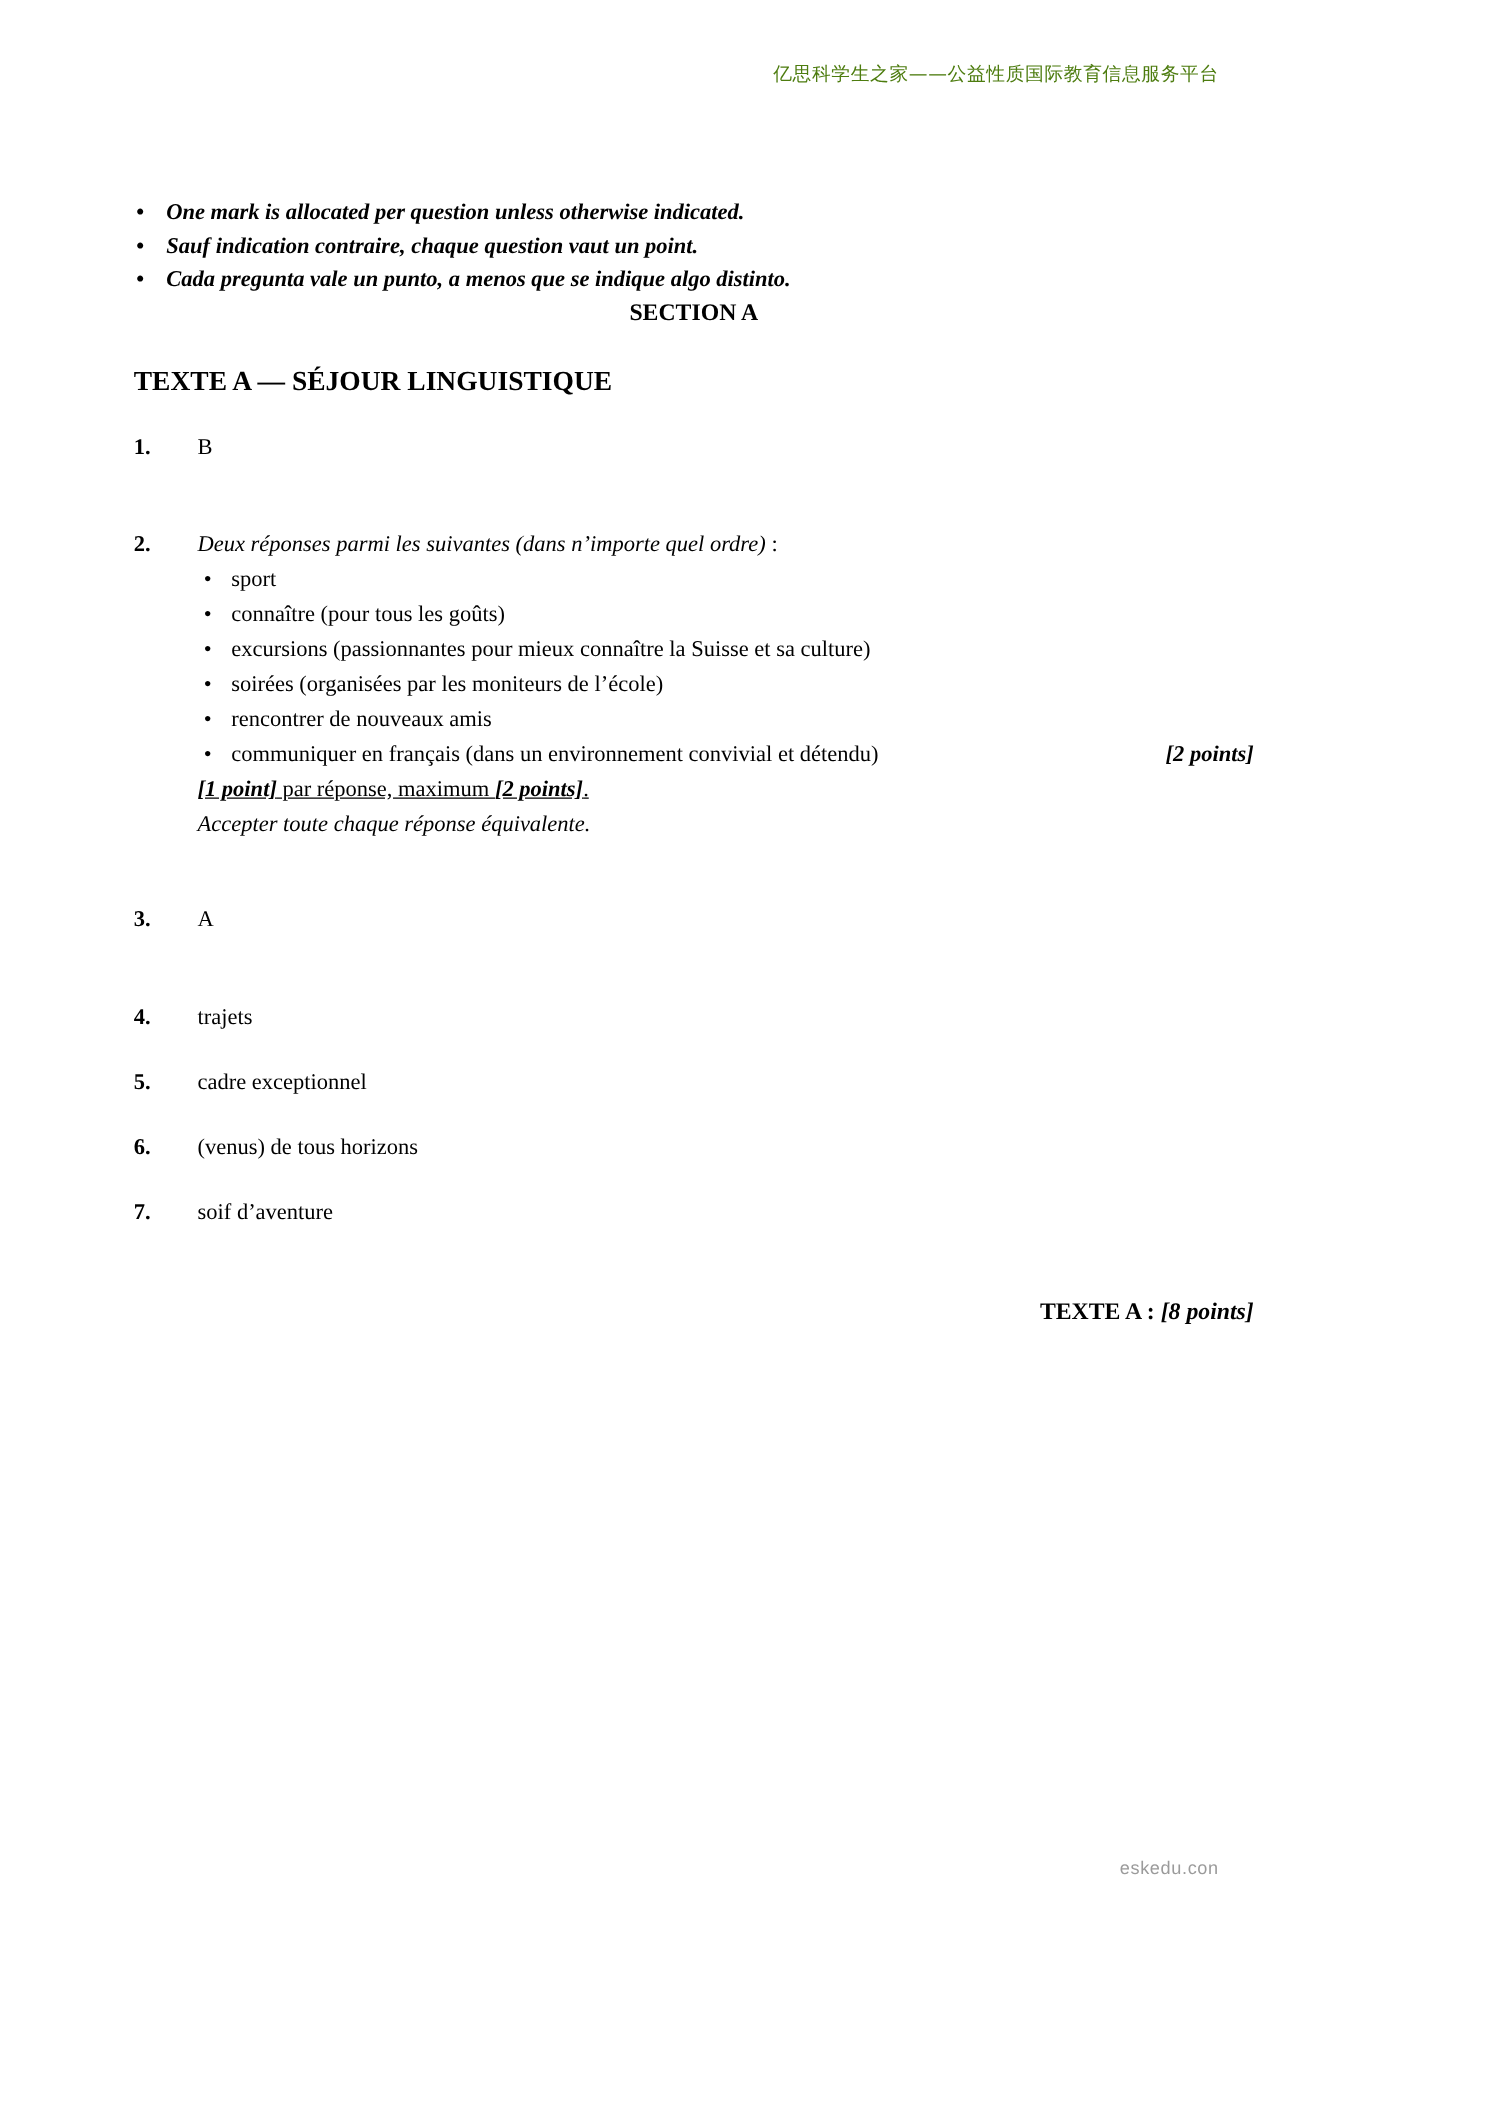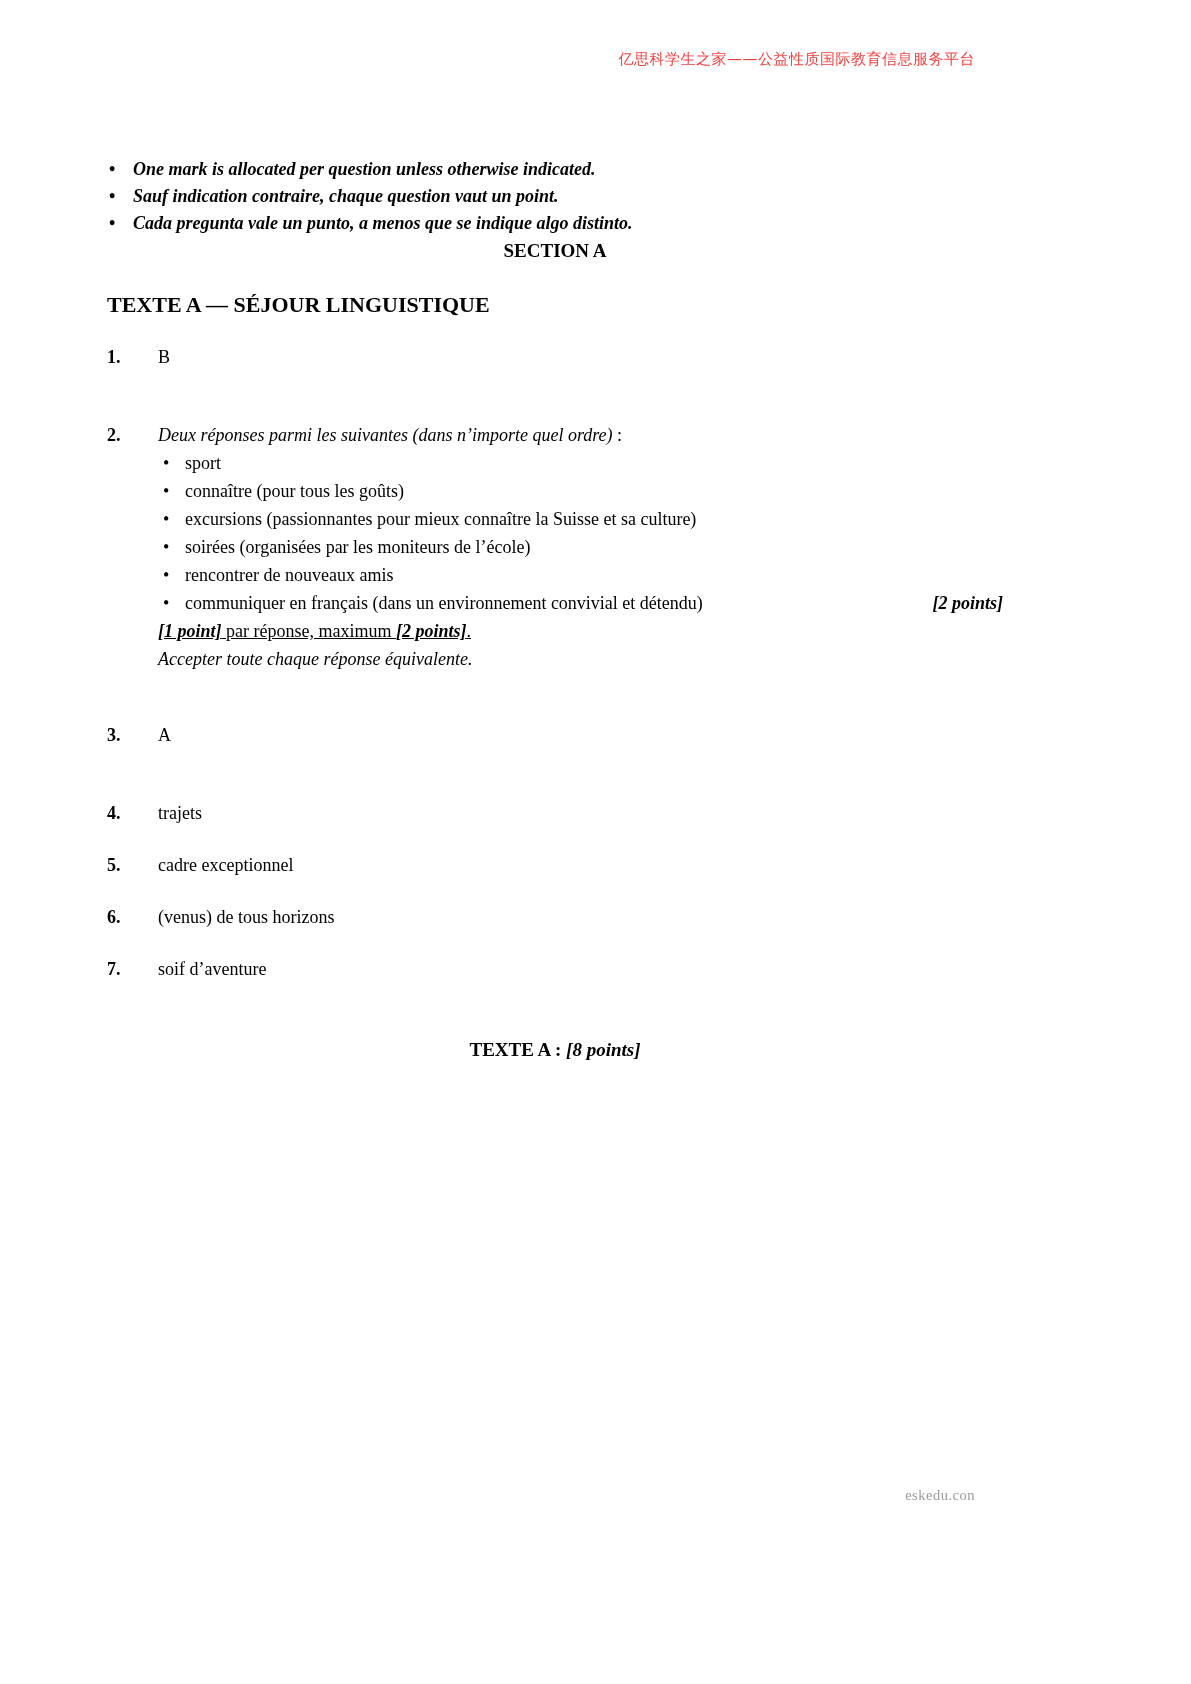--- a/index.html
+++ b/index.html
@@ -13,28 +13,28 @@
     color: #000000;
     position: relative;
     overflow: hidden;
   }
   .watermark-top {
     position: absolute;
     top: 50px;
     right: 216px;
     font-family: "DejaVu Sans", "Liberation Sans", sans-serif;
     font-size: 15px;
-    color: #ef4444;
+    color: #4d7c0f;
     letter-spacing: 0.5px;
   }
   .watermark-bottom {
     position: absolute;
     top: 1487px;
     right: 216px;
-    font-family: Liberation Serif, serif;
+    font-family: Liberation Sans, sans-serif;
     font-size: 14.5px;
     color: #9b9b9b;
     letter-spacing: 0.5px;
   }
   .content {
     padding: 156px 188px 0 107px;
   }
   .note-row {
     display: flex;
     line-height: 27px;
@@ -98,21 +98,21 @@
   .scoring-line {
     line-height: 28px;
     text-decoration: underline;
   }
   .accept-line {
     line-height: 28px;
     font-style: italic;
   }
   .total-row {
     margin-top: 53px;
-    text-align: center;
+    text-align: right;
     font-weight: bold;
     font-size: 19px;
     line-height: 27px;
   }
 </style>
 </head>
 <body>
 
 <div>
 

